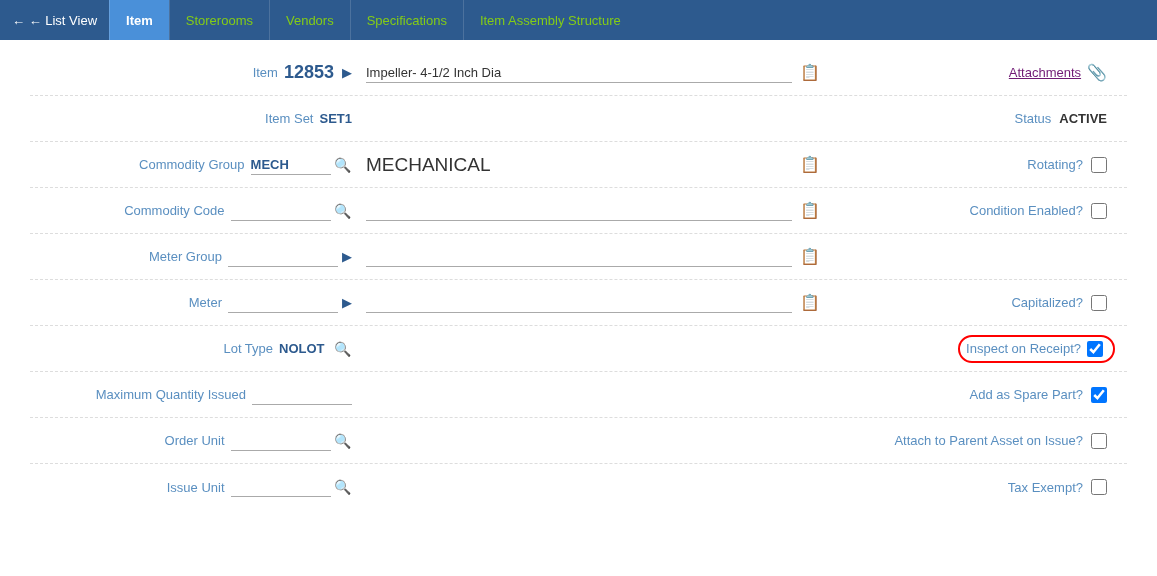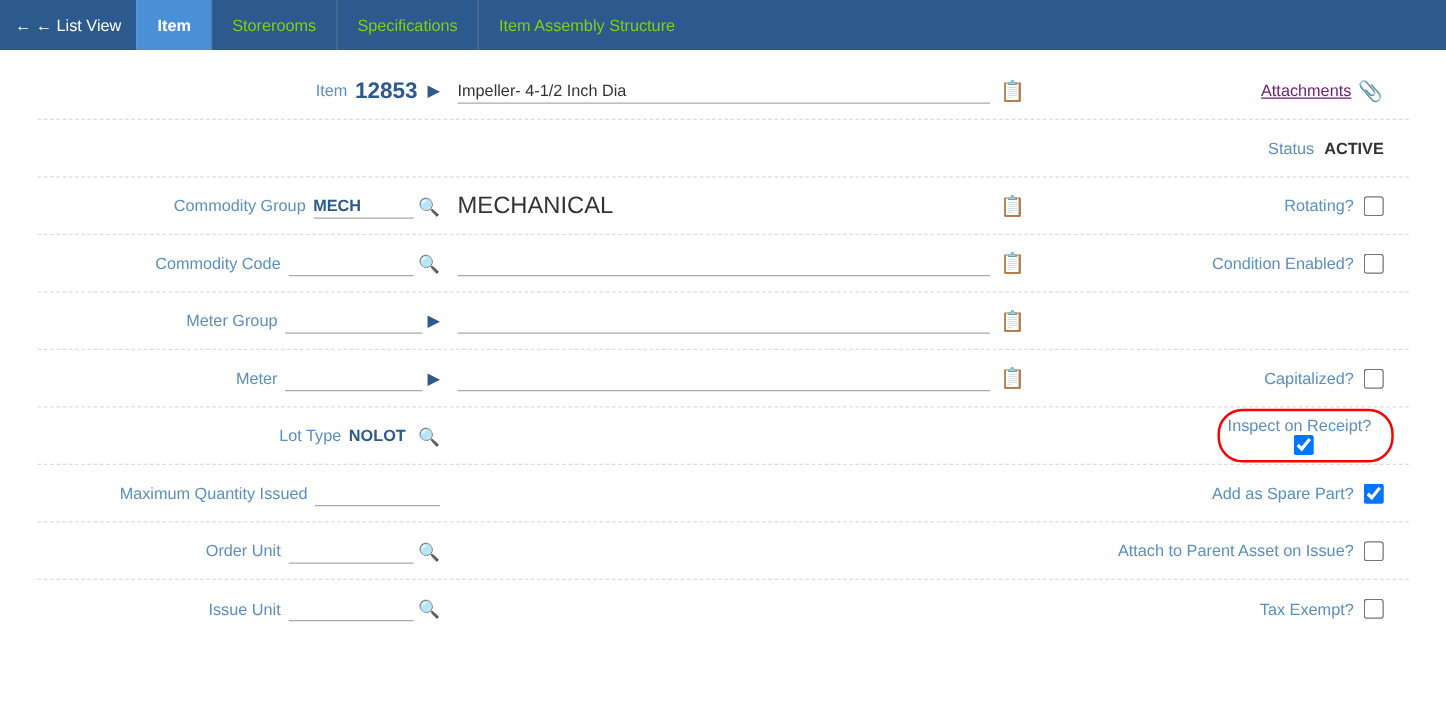--- a/index.html
+++ b/index.html
@@ -170,21 +170,20 @@
     }
 
     
     .inspect-highlight {
       border: 2px solid red;
       border-radius: 20px;
       padding: 4px 10px 4px 6px;
       display: flex;
       align-items: center;
       margin-right: -8px;
-      flex-direction: column;
     }
 
     .item-number {
       color: #2d5a8e;
       font-size: 18px;
       font-weight: bold;
       margin-right: 4px;
     }
   </style>
 </head>
@@ -194,20 +193,23 @@
   <div class="nav-back">
     <span>←</span>&nbsp;<span>← List View</span>
   </div>
   <div class="nav-tab active">
     <span>Item</span>
   </div>
   <div class="nav-tab">
     <span>Storerooms</span>
   </div>
   <div class="nav-tab">
+    <span>Vendors</span>
+  </div>
+  <div class="nav-tab">
     <span>Specifications</span>
   </div>
   <div class="nav-tab">
     <span>Item Assembly Structure</span>
   </div>
 </div>
 
 <div class="content">
 
   <div class="form-row">
@@ -220,20 +222,24 @@
       <input type="text" class="mid-input" value="Impeller- 4-1/2 Inch Dia" style="">
       <span class="doc-icon">📋</span>
     </div>
     <div class="right-section">
       <span class="right-link">Attachments</span>
       <span class="paperclip">📎</span>
     </div>
   </div>
 
   <div class="form-row">
+    <div class="left-section">
+      <span class="field-label">Item Set</span>
+      <span class="field-value">SET1</span>
+    </div>
     <div class="mid-section"></div>
     <div class="right-section">
       <span class="right-label">Status</span>
       <span class="right-value">ACTIVE</span>
     </div>
   </div>
 
   <div class="form-row">
     <div class="left-section">
       <span class="field-label">Commodity Group</span>

